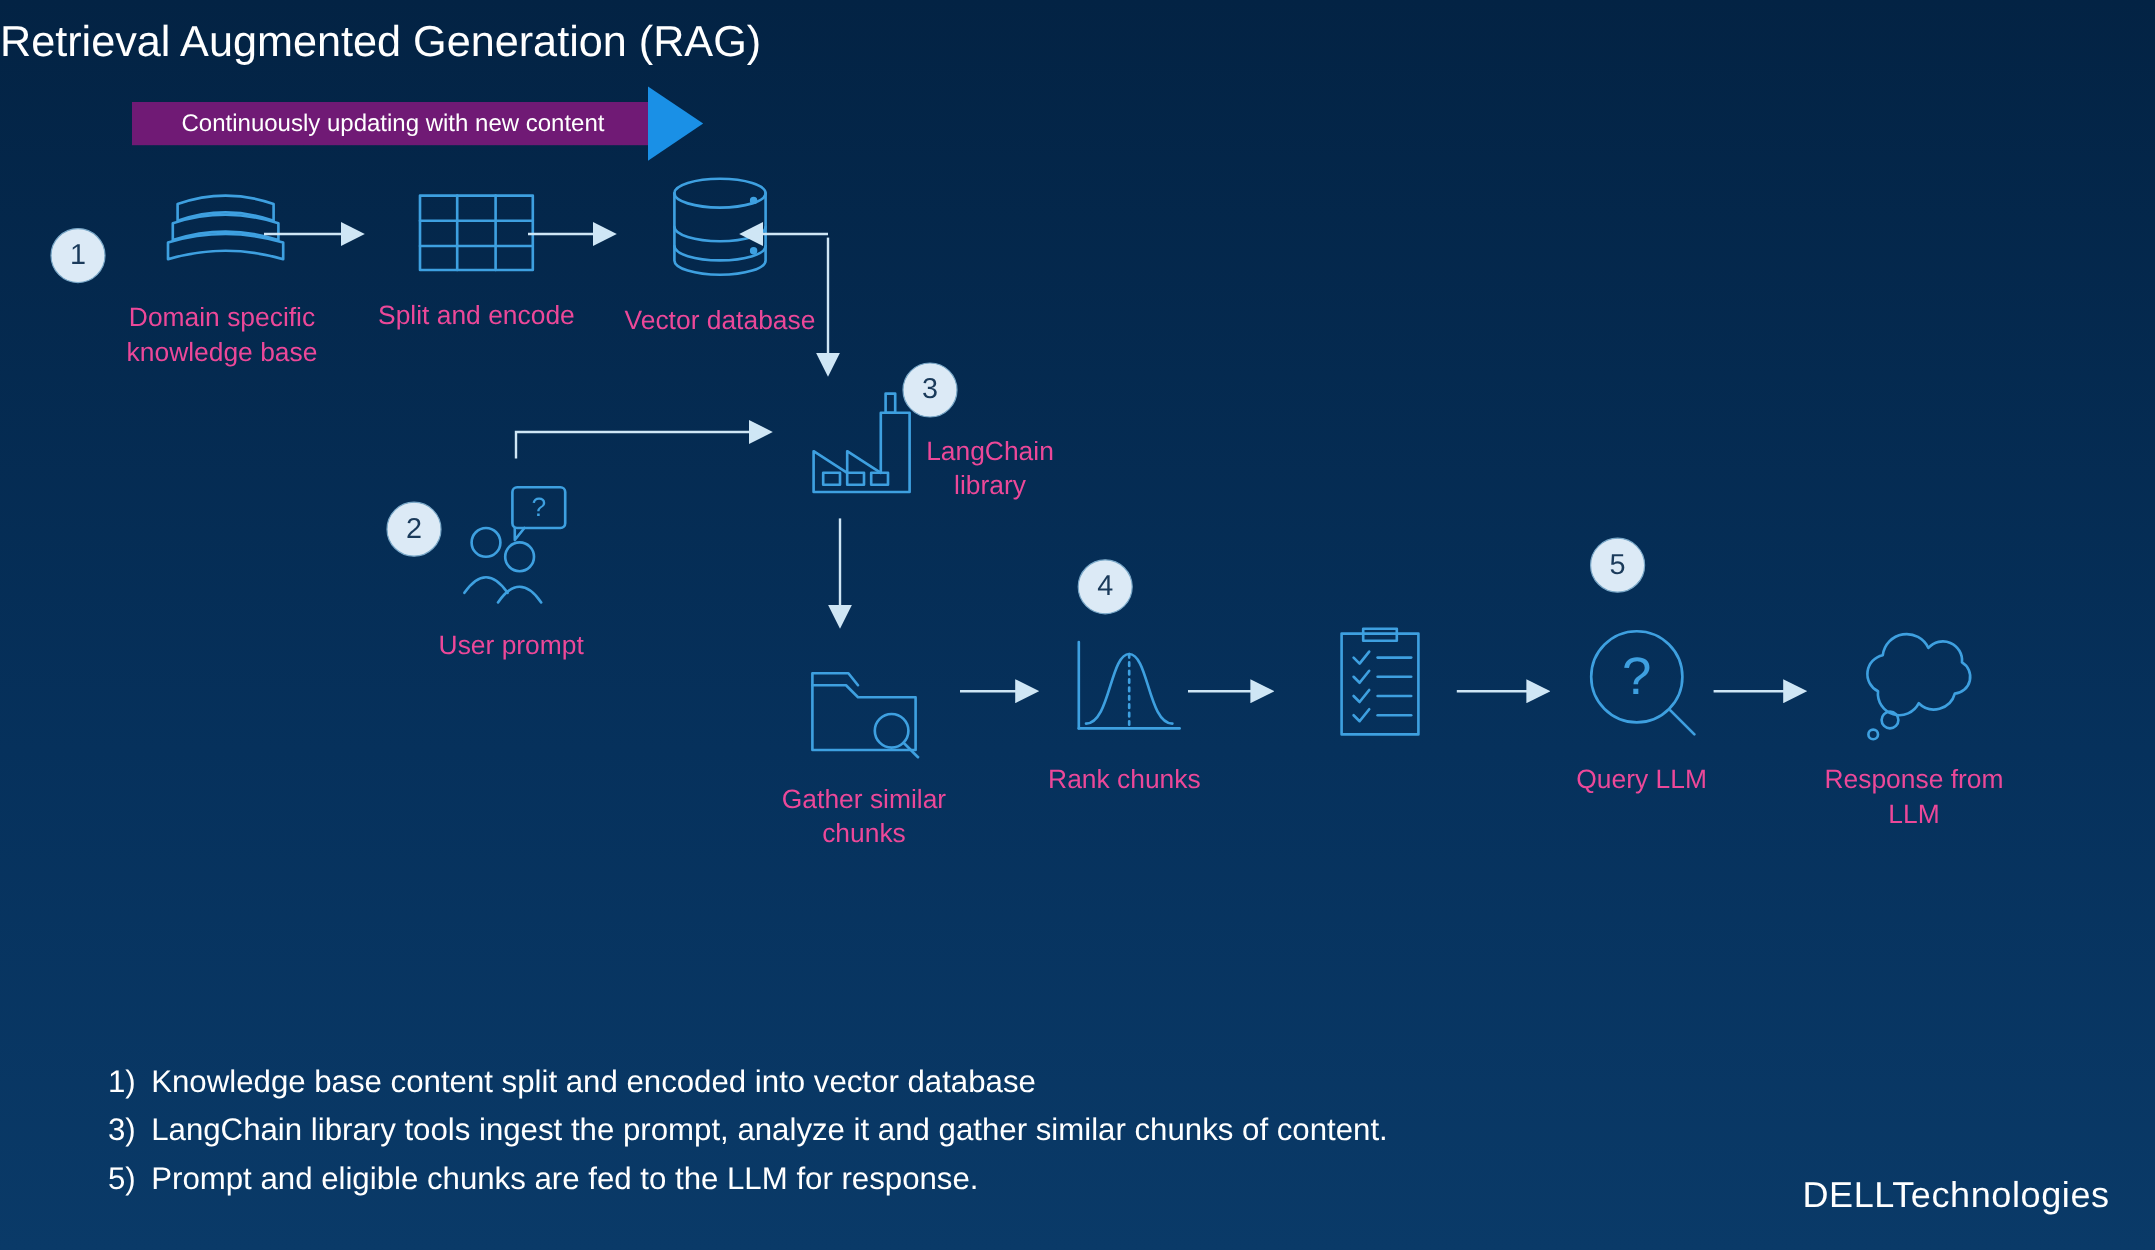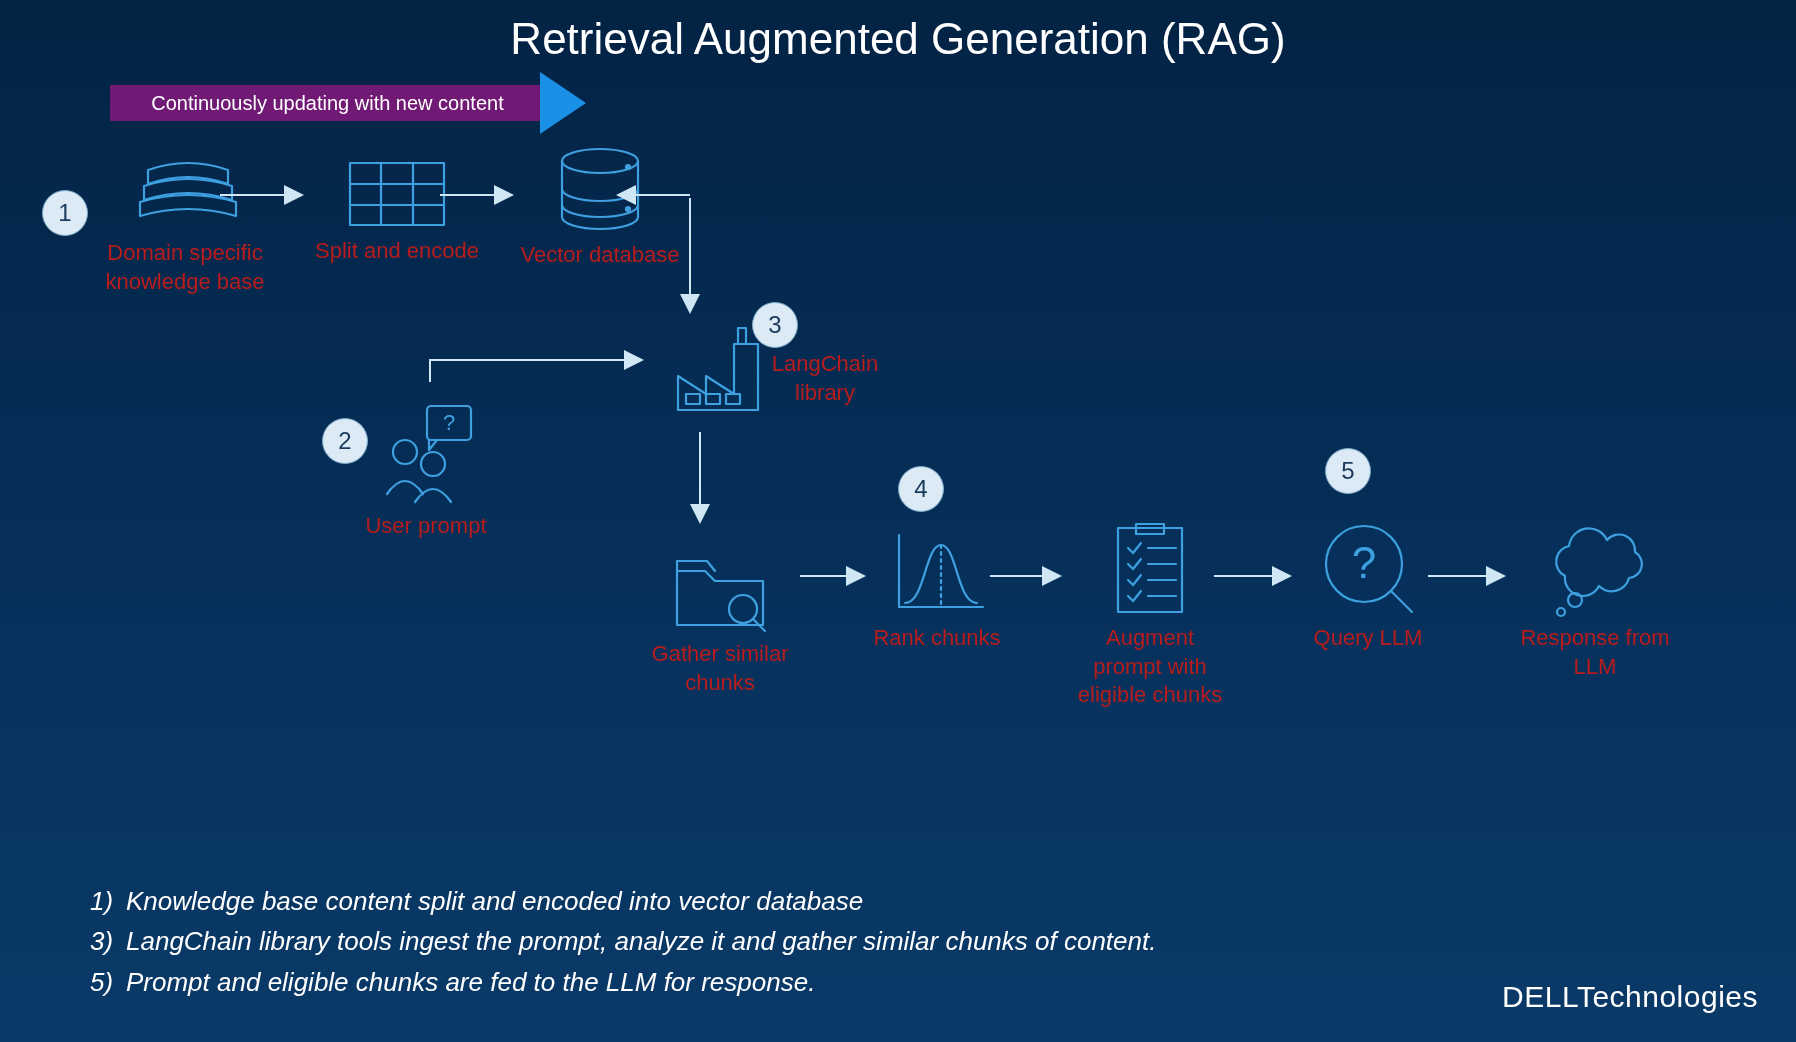--- a/index.html
+++ b/index.html
@@ -1,25 +1,25 @@
 <!DOCTYPE html>
 <html><head>
 <meta charset="utf-8">
 <style>
   html,body{margin:0;padding:0;width:1796px;height:1042px;overflow:hidden;font-family:Arial,Helvetica,sans-serif;}
   body{background:linear-gradient(to bottom,#032344 0%,#06315c 60%,#0a3a68 100%);color:#fff;position:relative;}
-  .title{position:absolute;top:14px;left:0;width:100%;text-align:center;font-size:44px;font-weight:400;}
+  .title{position:absolute;top:14px;left:0;width:100%;font-size:36px;font-weight:400;}
   .banner{position:absolute;top:85px;left:110px;width:435px;height:36px;background:#701a75;display:flex;align-items:center;justify-content:center;font-size:20px;color:#fff;}
   .banner-head{position:absolute;top:72px;left:540px;width:0;height:0;border-top:31px solid transparent;border-bottom:31px solid transparent;border-left:46px solid #1a90e6;}
   .node{position:absolute;text-align:center;}
-  .label{color:#b91c1c;font-size:22px;line-height:1.3;margin-top:4px;}
+  .label{color:#ec4899;font-size:22px;line-height:1.3;margin-top:16px;}
   .num{position:absolute;width:44px;height:44px;border-radius:50%;background:#dceaf6;color:#1a3a5a;display:flex;align-items:center;justify-content:center;font-size:24px;font-weight:400;border:1px solid #7aa8c8;}
   .arrow{position:absolute;stroke:#cfe6f5;stroke-width:2;fill:none;}
   .arrow-head{fill:#cfe6f5;}
-  .legend{position:absolute;left:90px;bottom:40px;font-size:26px;line-height:1.55;font-weight:300;font-style:italic;}
+  .legend{position:absolute;left:90px;bottom:40px;font-size:26px;line-height:1.55;font-weight:300;}
   .legend span.n{display:inline-block;width:36px;}
   .logo{position:absolute;right:38px;bottom:28px;font-size:30px;font-weight:400;letter-spacing:.5px;}
   .logo .dell{font-weight:400;}
   svg.icon{display:block;margin:0 auto;}
   svg.icon *{stroke:#3ea0e0;stroke-width:2.2;fill:none;stroke-linejoin:round;stroke-linecap:round;}
 </style>
 </head>
 <body>
 
 <div class="title">Retrieval Augmented Generation (RAG)</div>
@@ -119,23 +119,20 @@
       <path d="M36 6 h28 v10 h-28 z"></path>
     <path d="M28 30 l5 5 l8 -10"></path>
       <line x1="48" y1="30" x2="76" y2="30"></line>
     <path d="M28 46 l5 5 l8 -10"></path>
       <line x1="48" y1="46" x2="76" y2="46"></line>
     <path d="M28 62 l5 5 l8 -10"></path>
       <line x1="48" y1="62" x2="76" y2="62"></line>
     <path d="M28 78 l5 5 l8 -10"></path>
       <line x1="48" y1="78" x2="76" y2="78"></line>
   </svg>
-  <div class="label" style="white-space:pre-line">Augment
-prompt with
-eligible chunks</div>
 </div>
 
 <div class="node" style="top:518px;left:1288px;width:160px">
   <svg class="icon" width="105" height="102">
     <circle cx="48" cy="46" r="38"></circle>
     <line x1="76" y1="74" x2="96" y2="94"></line>
     <text x="48" y="60" text-anchor="middle" style="stroke:none;fill:#3ea0e0;font-size:44px">?</text>
   </svg>
   <div class="label">Query LLM</div>
 </div>

